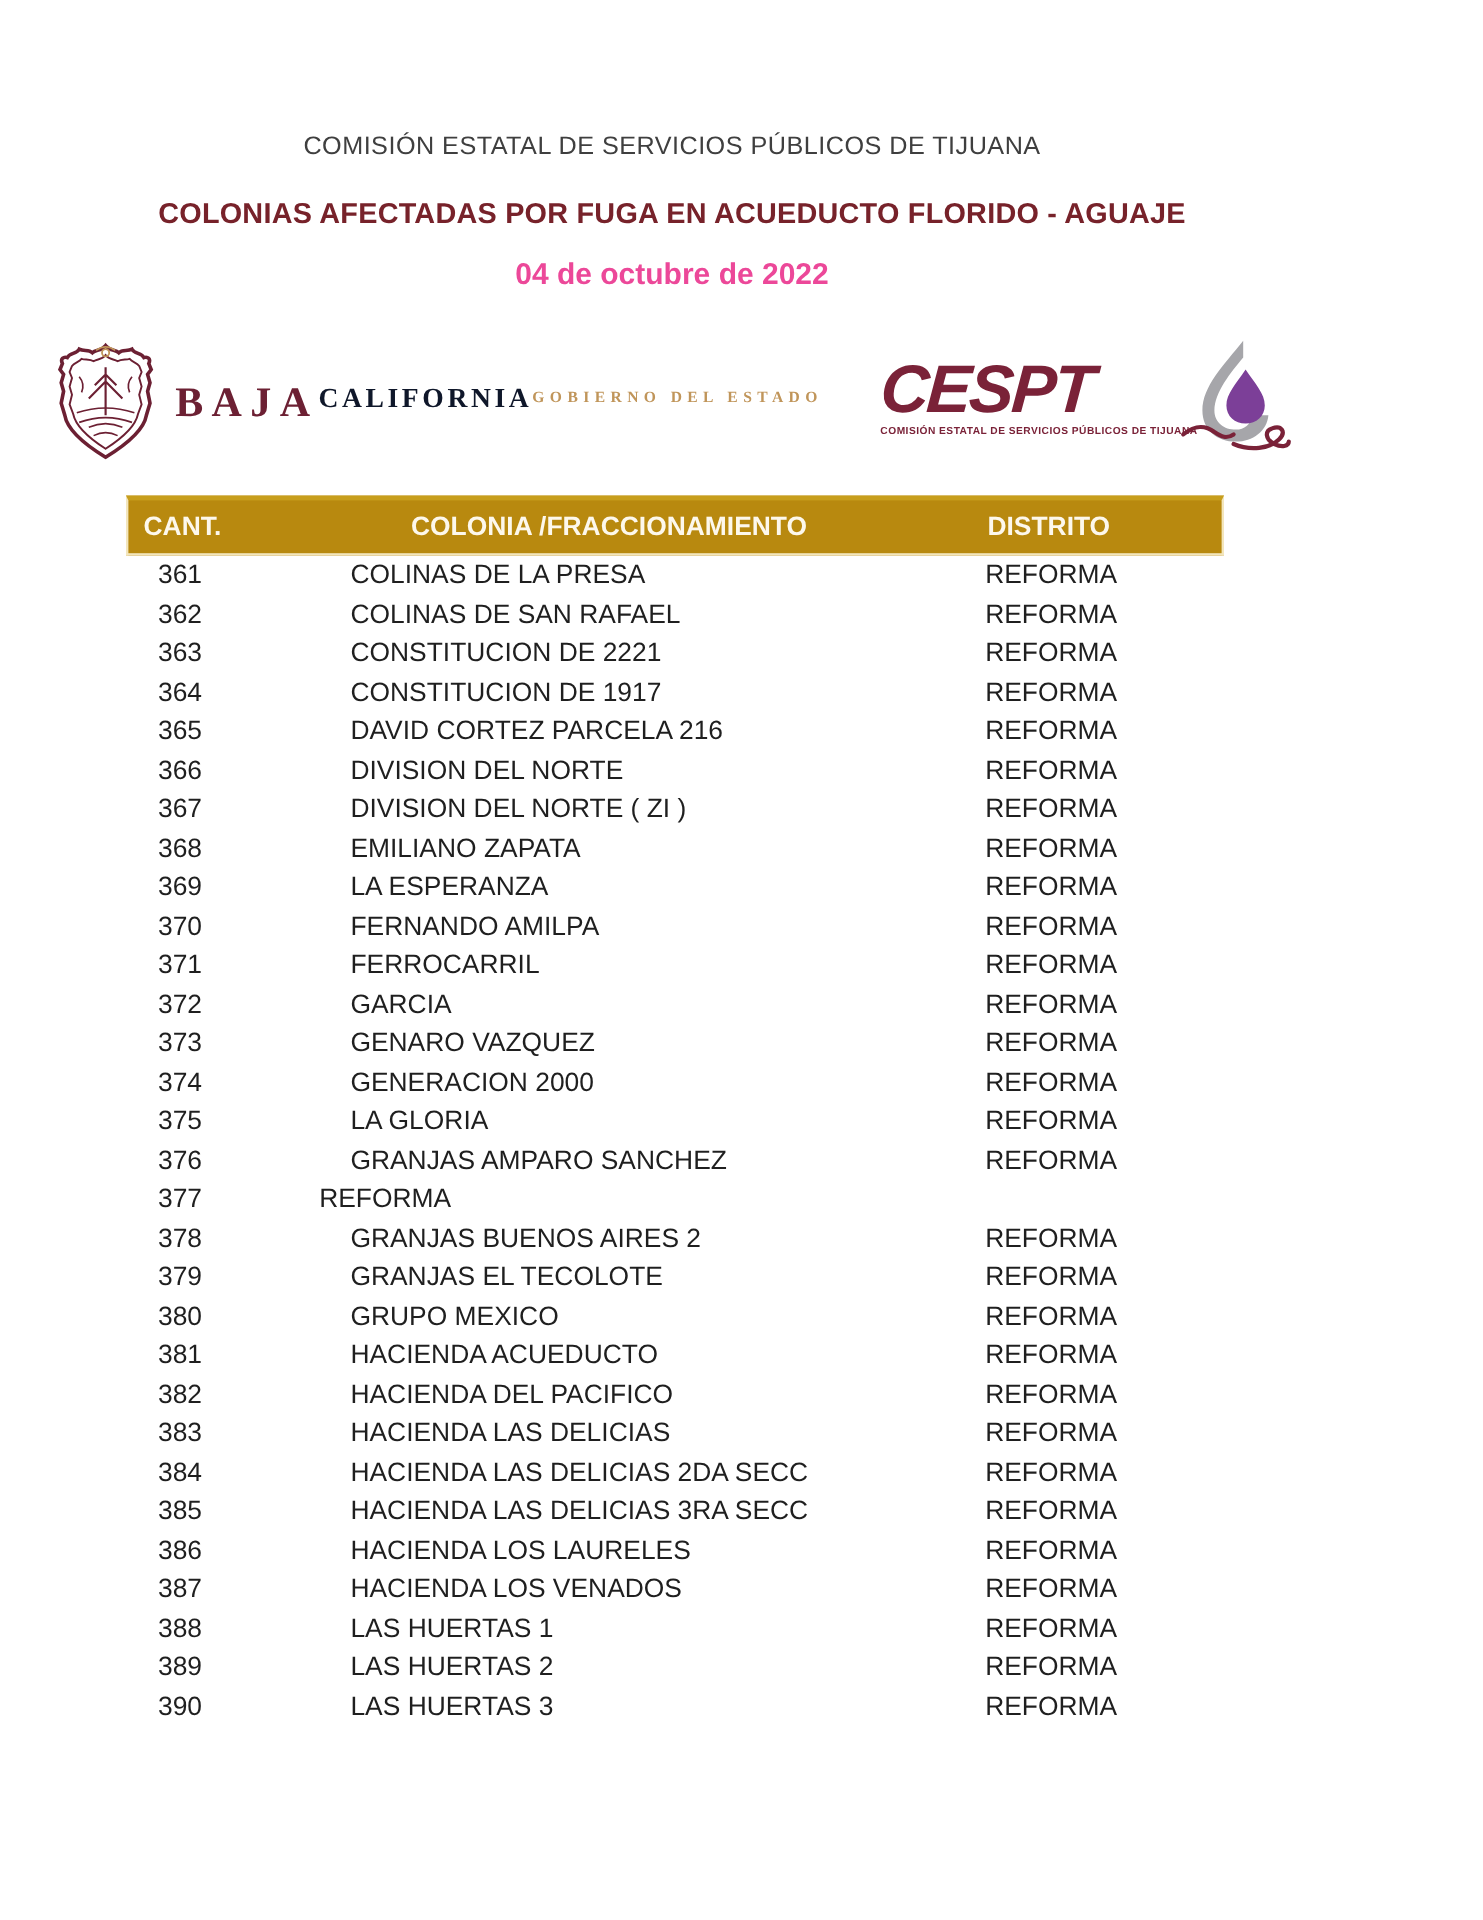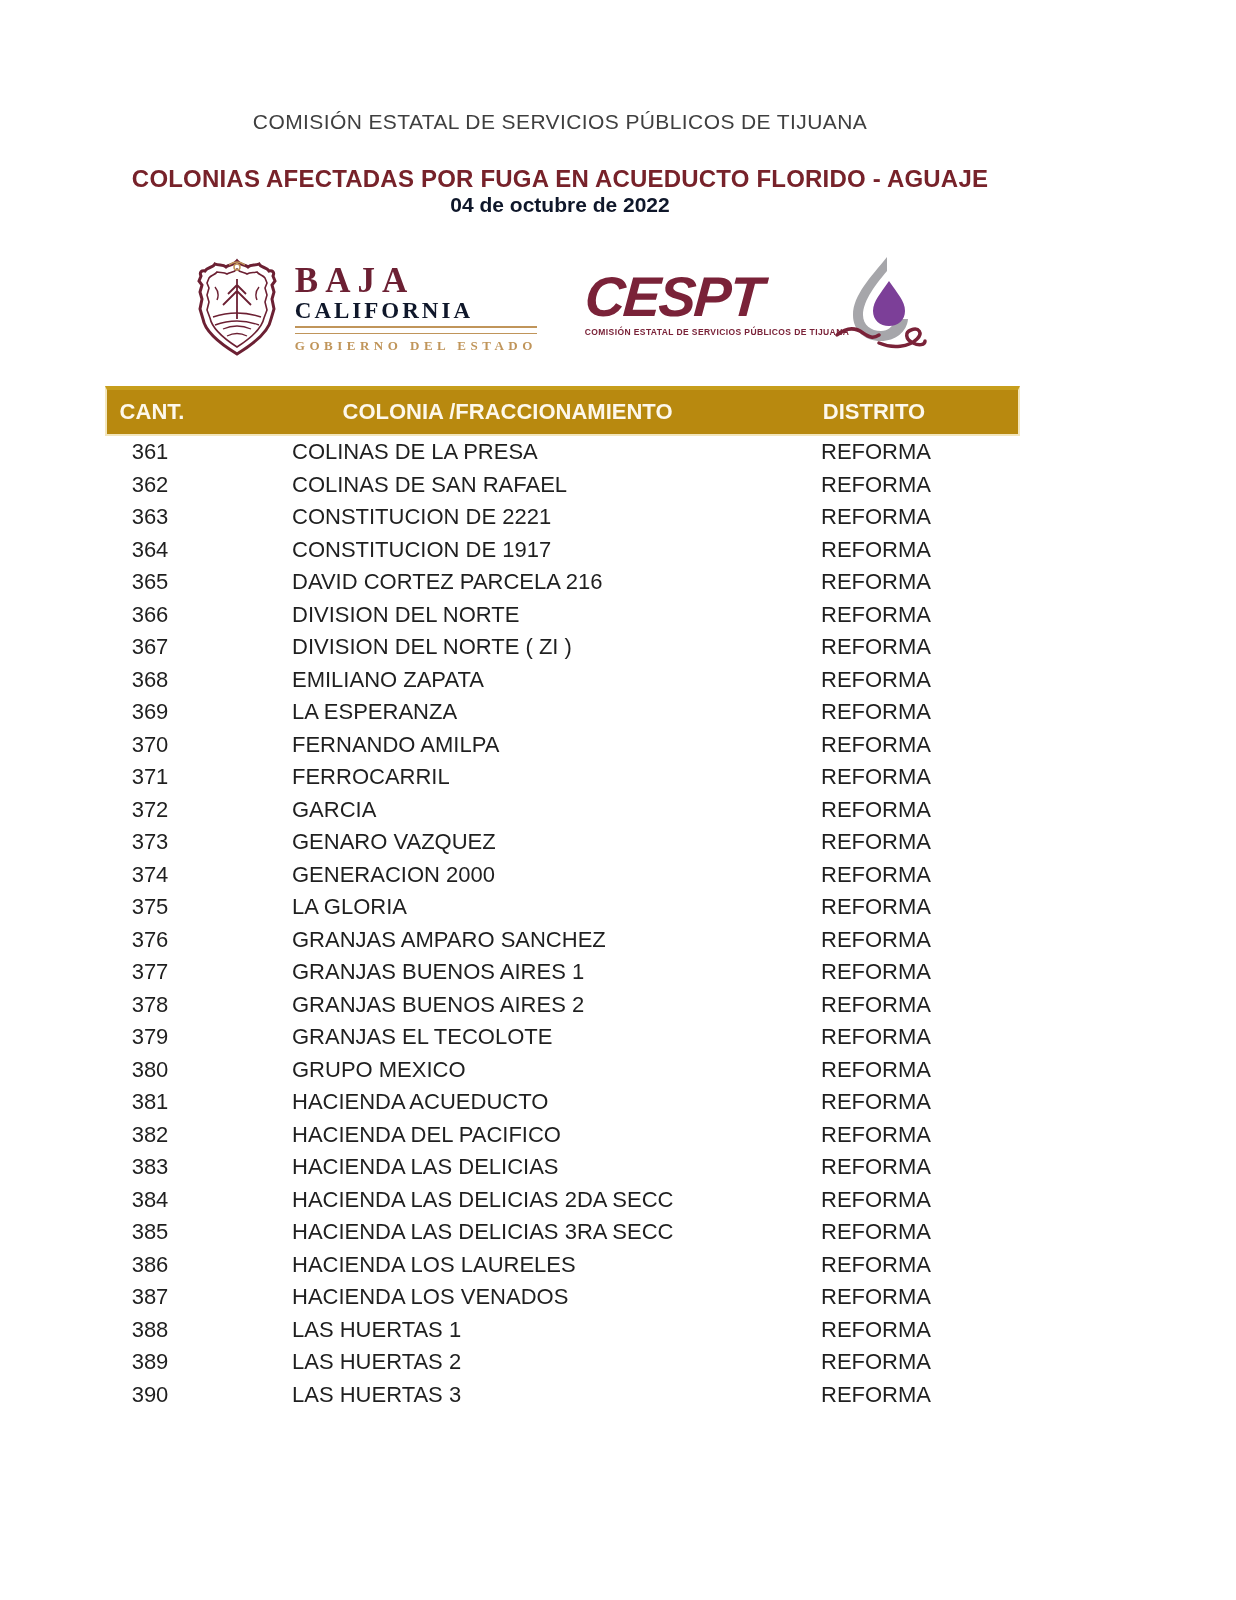--- a/index.html
+++ b/index.html
@@ -10,30 +10,30 @@
   .content{width:920px;margin:0 0 0 100px;}
   .org-title{
     padding-top:110px;text-align:center;font-size:21px;font-weight:500;
     color:#3f3f3f;letter-spacing:0.4px;
   }
   .doc-title{
     margin-top:31px;text-align:center;font-size:24px;font-weight:700;
     color:#77222a;letter-spacing:0.2px;
   }
   .doc-date{
-    text-align:center;font-size:21px;font-weight:700;
-    color:#0f172a;
+    margin-top:22px;text-align:center;font-size:25px;font-weight:700;
+    color:#ec4899;
   }
   
   .logo-row{
     margin-top:42px;height:100px;display:flex;justify-content:center;
     align-items:center;gap:48px;
   }
   .baja-logo{display:flex;align-items:center;gap:14px;}
-  .baja-text{display:flex;flex-direction:column;}
+  .baja-text{display:flex;flex-direction:row;}
   .baja-line1{
     font-family:"Liberation Serif",serif;font-weight:700;font-size:35px;
     line-height:34px;letter-spacing:7px;color:#6c2033;
   }
   .baja-line2{
     font-family:"Liberation Serif",serif;font-weight:700;font-size:23px;
     line-height:25px;letter-spacing:3px;color:#0f172a;
   }
   .baja-rule{
     margin-top:3px;height:5px;
@@ -211,21 +211,20 @@
           <div class="c2">LA GLORIA</div>
           <div class="c3">REFORMA</div>
         </div>
         <div class="trow">
           <div class="c1">376</div>
           <div class="c2">GRANJAS AMPARO SANCHEZ</div>
           <div class="c3">REFORMA</div>
         </div>
         <div class="trow">
           <div class="c1">377</div>
-          <div class="c2">GRANJAS BUENOS AIRES 1</div>
           <div class="c3">REFORMA</div>
         </div>
         <div class="trow">
           <div class="c1">378</div>
           <div class="c2">GRANJAS BUENOS AIRES 2</div>
           <div class="c3">REFORMA</div>
         </div>
         <div class="trow">
           <div class="c1">379</div>
           <div class="c2">GRANJAS EL TECOLOTE</div>

